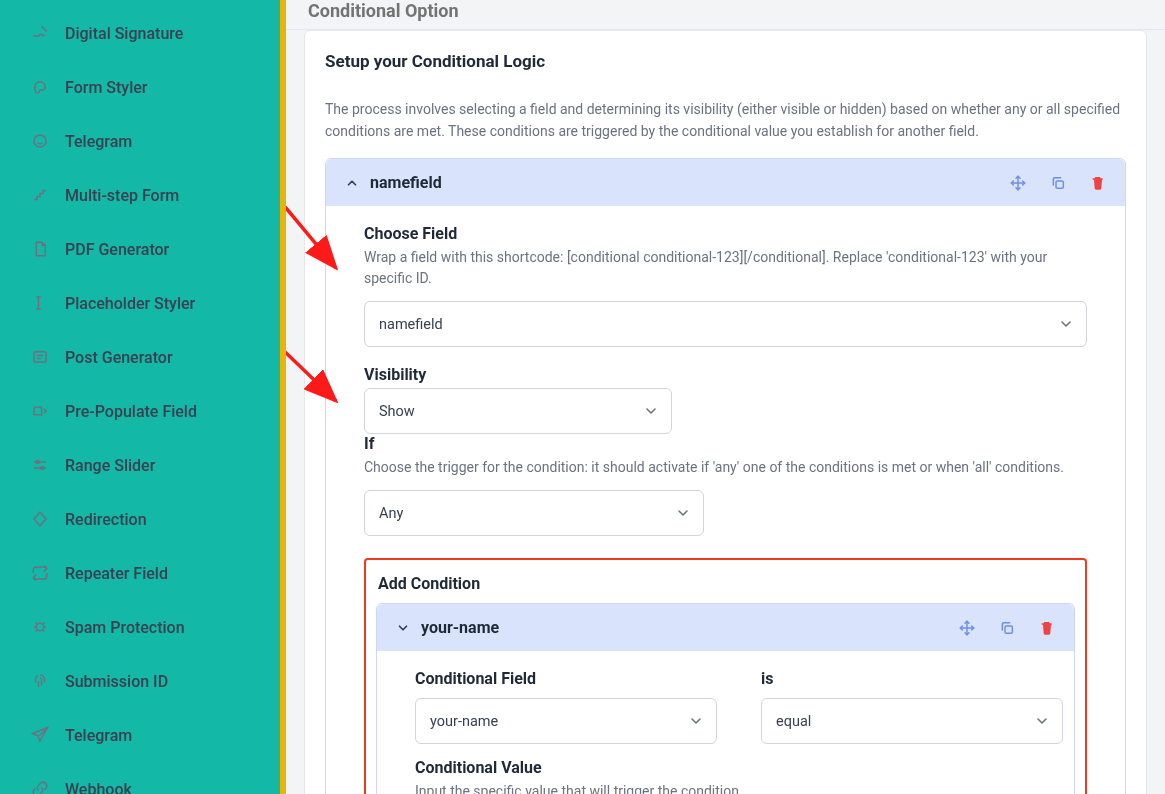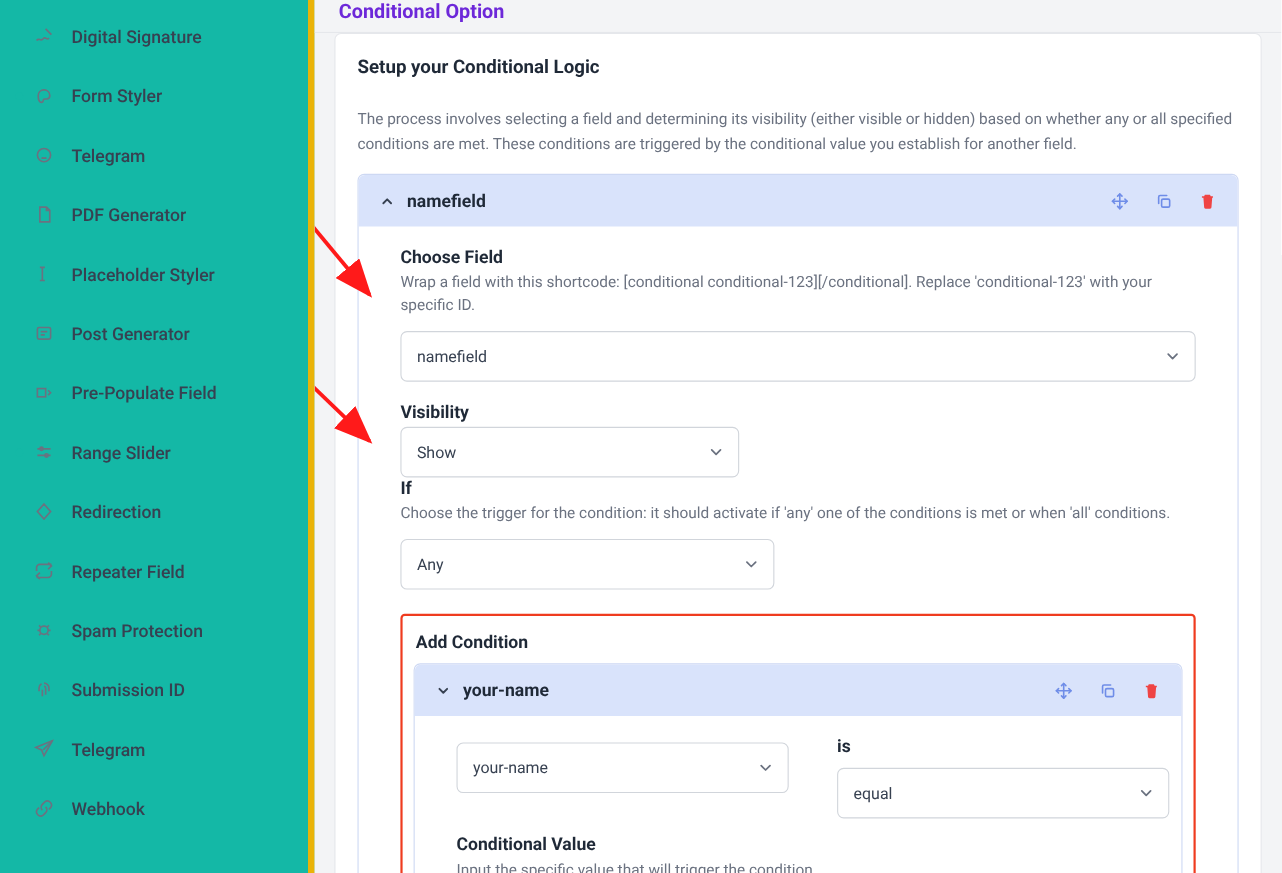--- a/index.html
+++ b/index.html
@@ -6,21 +6,21 @@
   html, body { width: 1165px; height: 794px; overflow: hidden; font-family: -apple-system, BlinkMacSystemFont, "Segoe UI", Roboto, Arial, sans-serif; color: #1f2937; background:#fff; }
   .app { display: flex; width: 100%; height: 100%; }
   .sidebar { width: 286px; background: #14b8a6; border-right: 6px solid #eab308; padding-top: 6px; }
   .side-item { display: flex; align-items: center; gap: 15px; height: 54px; padding: 0 22px 0 30px; cursor: pointer; position: relative; }
   .side-item .dot { position:absolute; left:14px; width:7px; height:7px; border-radius:50%; background:#14b8a6; display:none; }
   .side-item.dotted .dot { display:block; }
   .side-item .icon { width:20px; height:20px; display:flex; align-items:center; justify-content:center; color:#6b7280; }
   .side-item .label { font-size:16px; color:#374151; font-weight:500; }
   .main { flex:1; background:#f3f4f6; position:relative; overflow:hidden; }
   .panel-header { background:#f3f4f6; border:1px solid #e5e7eb; border-top:none; border-left:none; border-right:none; padding:0 22px 8px 22px; }
-  .panel-header h2 { font-size:18px; font-weight:700; color:#6d28d9; }
+  .panel-header h2 { font-size:18px; font-weight:700; color:#737373; }
   .card { background:#fff; border:1px solid #e5e7eb; border-radius:6px; margin:0 18px 16px 18px; padding:20px; position:relative; }
   .setup-title { font-size:17px; font-weight:700; margin-bottom:6px; }
   .setup-desc { font-size:14px; color:#6b7280; line-height:1.55; margin-bottom:16px;margin-top:28px; }
   .accordion { border:1px solid #cdd8f3; border-radius:6px; background:#fff; }
   .acc-head { display:flex; align-items:center; gap:10px; padding:14px 18px; background:#d9e3fb; border-radius:6px 6px 0 0; }
   .acc-head.smaller { border-radius:6px 6px 0 0; }
   .acc-head .caret { width:16px; height:16px; display:flex; align-items:center; justify-content:center; color:#374151; }
   .acc-head .title { font-size:16px; font-weight:700; color:#1f2937; flex:1; }
   .acc-head .actions { display:flex; gap:22px; align-items:center; }
   .acc-head .act { width:18px; height:18px; display:flex; align-items:center; justify-content:center; cursor:pointer; }
@@ -76,20 +76,28 @@
           <span class="label">Form Styler</span>
         </div>
         <div class="side-item">
           <span class="icon">
             <svg width="18" height="18" viewBox="0 0 24 24" fill="none" stroke="currentColor" stroke-width="2">
               <circle cx="12" cy="12" r="8"></circle>
               <path d="M9 10h.01M15 10h.01M9 15c1 1 5 1 6 0"></path>
             </svg>
           </span>
           <span class="label">Telegram</span>
+        </div>
+        <div class="side-item">
+          <span class="icon">
+            <svg width="18" height="18" viewBox="0 0 24 24" fill="none" stroke="currentColor" stroke-width="2">
+              <path d="M4 18h4v-4h4v-4h4V6h4"></path>
+            </svg>
+          </span>
+          <span class="label">Multi-step Form</span>
         </div>
         <div class="side-item">
           <span class="icon">
             <svg width="18" height="18" viewBox="0 0 24 24" fill="none" stroke="currentColor" stroke-width="2">
               <path d="M7 3h8l4 4v14H7z"></path>
               <path d="M15 3v4h4"></path>
             </svg>
           </span>
           <span class="label">PDF Generator</span>
         </div>
@@ -298,20 +306,21 @@
                   <span class="act" style="color:#ef4444;">
                     <svg width="16" height="16" viewBox="0 0 24 24" fill="currentColor">
                         <path d="M6 7h12l-1 13a2 2 0 0 1-2 2H9a2 2 0 0 1-2-2L6 7zm3-4h6l1 2h3v2H4V5h3l1-2z"></path>
                       </svg>
                   </span>
                 </span>
               </div>
               <div class="acc-body">
                 <div class="cond-row">
                   <div class="col">
+                    <div class="field-title">Conditional Field</div>
                     <div class="spacer6"></div>
                     <div class="select-box">
                       <span>your-name</span>
                       <span class="chev">
                         <svg width="16" height="16" viewBox="0 0 24 24" fill="none" stroke="currentColor" stroke-width="2.4" stroke-linecap="round" stroke-linejoin="round">
                             <polyline points="6 9 12 15 18 9"></polyline>
                           </svg>
                       </span>
                     </div>
                   </div>

